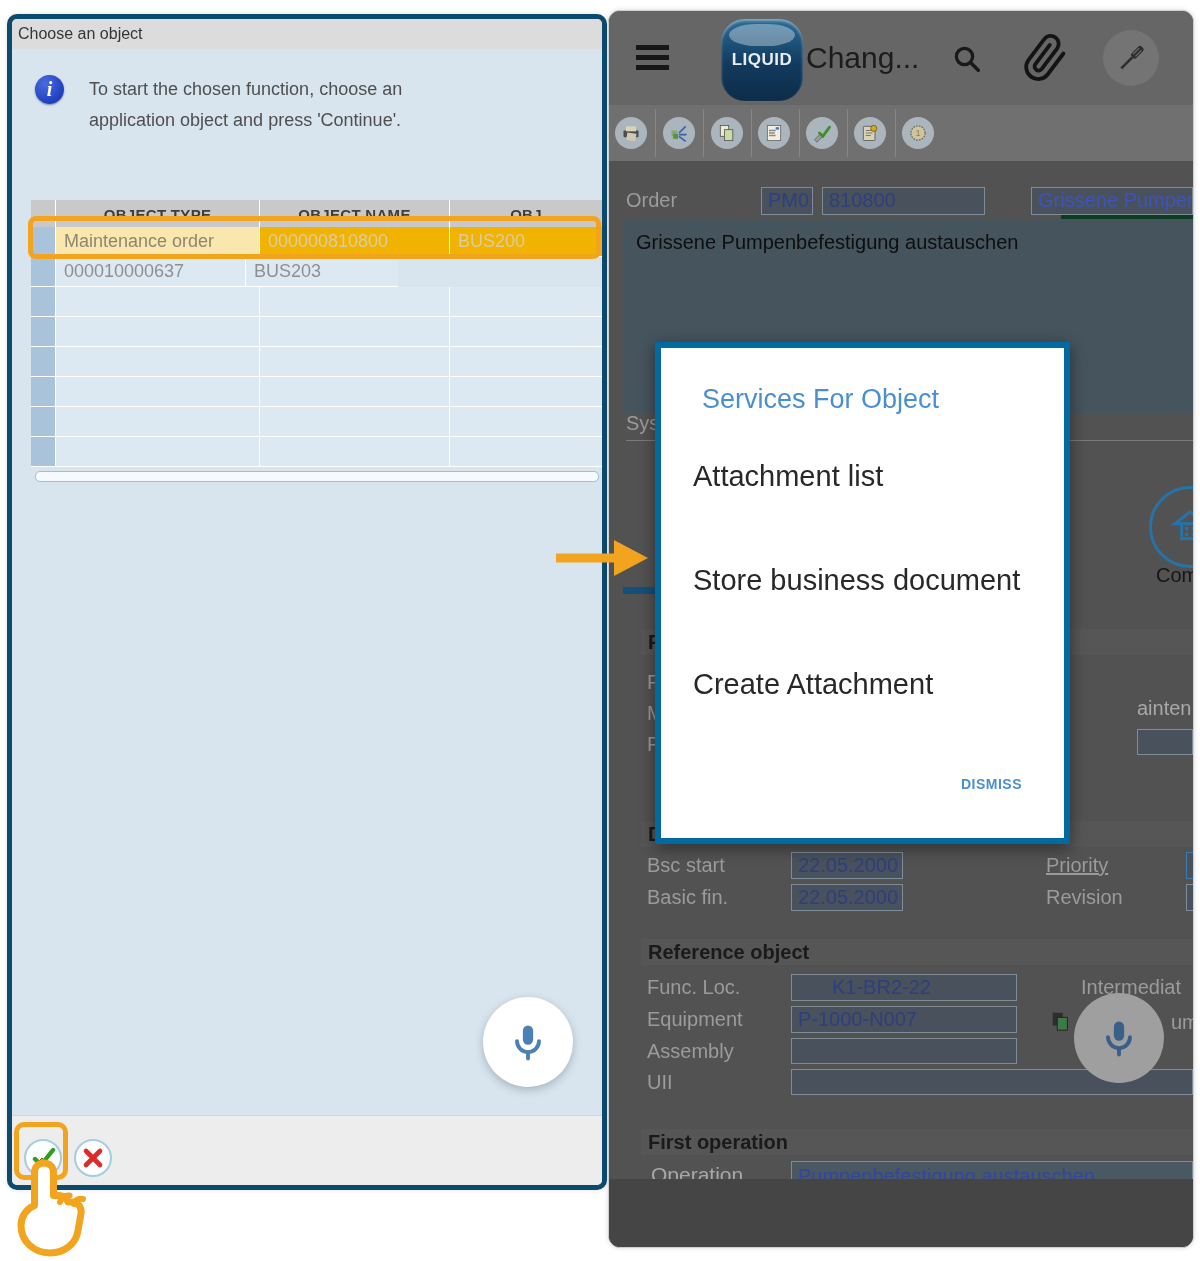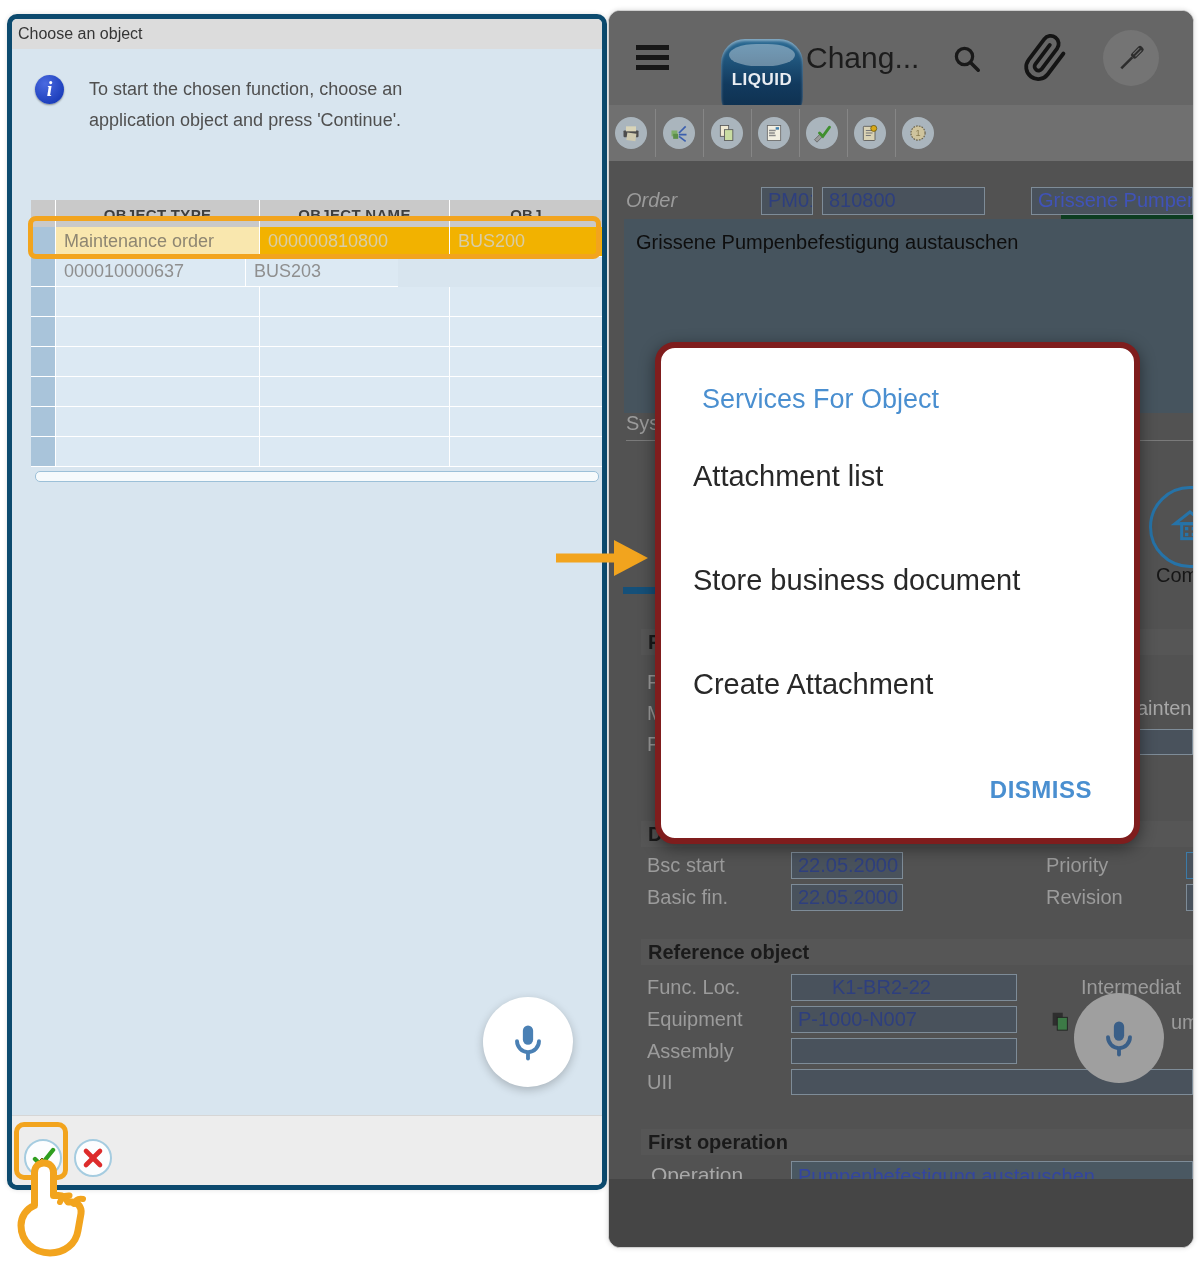--- a/index.html
+++ b/index.html
@@ -46,25 +46,25 @@
             text-align:center;line-height:56px;letter-spacing:1px;}
   .rlbl{position:absolute;color:#9b9b9b;font-size:20px;}
   .fbox{position:absolute;background:#49525c;border:1px solid #7e8c98;box-sizing:border-box;font-size:20px;
         color:#2e3f7e;padding-left:6px;line-height:24px;overflow:hidden;white-space:nowrap;}
   .sbar{position:absolute;left:32px;width:552px;height:26px;background:#565656;color:#1a1a1a;font-weight:bold;
         font-size:20px;line-height:26px;padding-left:7px;box-sizing:border-box;}
   .longtext{left:15px;top:208px;width:569px;height:194px;background:#46545e;color:#0e0e0e;font-size:20px;
             padding:12px;box-sizing:border-box;}
   .bottom-dark{left:0;top:1168px;width:584px;height:68px;background:#454545;}
   
-  .dlg{left:655px;top:342px;width:485px;height:502px;border:6px solid #7f1d1d;border-radius:20px;background:#fff;
+  .dlg{left:655px;top:342px;width:415px;height:502px;border:6px solid #0369a1;border-radius:1px;background:#fff;
        box-shadow:0 4px 16px rgba(0,0,0,.45);box-sizing:border-box;z-index:60;}
   .dlg-title{left:41px;top:36px;color:#4A8FD0;font-size:27px;}
   .dlg-item{left:32px;color:#282828;font-size:29px;cursor:pointer;}
-  .dlg-dismiss{right:42px;top:428px;color:#4A8FD0;font-size:24px;font-weight:bold;letter-spacing:.5px;cursor:pointer;}
+  .dlg-dismiss{right:42px;top:428px;color:#4A8FD0;font-size:14px;font-weight:bold;letter-spacing:.5px;cursor:pointer;}
   .ann{position:absolute;border:5px solid #F2A41E;border-radius:8px;box-sizing:border-box;z-index:55;pointer-events:none;}
   .z50{z-index:50;} .z70{z-index:70;}
 </style>
 </head>
 <body>
 
 <div id="canvas">
 
   <div id="left-shot" class="abs">
     <div class="abs lp-titlebar">Choose an object</div>
@@ -159,21 +159,21 @@
   <div id="right-shot" class="abs">
 
     <div class="abs topbar"></div>
     <div class="abs" style="left:27px;top:34px;width:33px;height:26px;">
       <div style="height:5px;background:#171717;margin-bottom:5px;"></div>
       <div style="height:5px;background:#171717;margin-bottom:5px;"></div>
       <div style="height:5px;background:#171717;"></div>
     </div>
     <div class="abs" style="left:112px;top:8px;width:82px;height:82px;border-radius:24px;
          background:linear-gradient(180deg,#2b6c96 0%,#123a5e 55%,#0d2c49 100%);box-shadow:inset 0 2px 3px rgba(255,255,255,.45);
-         display:flex;align-items:center;justify-content:center;margin-top:20px;">
+         display:flex;align-items:center;justify-content:center;">
       <div style="position:absolute;left:8px;top:5px;width:66px;height:22px;border-radius:50%/60%;background:rgba(255,255,255,.35);"></div>
       <span style="color:#e9edf2;font-weight:bold;font-size:17px;letter-spacing:.5px;">LIQUID</span>
     </div>
     <div class="abs" style="left:197px;top:30px;color:#1c1c1c;font-size:30px;">Chang...</div>
     <div class="abs" style="left:343px;top:33px;">
       <svg width="30" height="30" viewBox="0 0 24 24">
           <circle cx="10" cy="10" r="6.5" fill="none" stroke="#191919" stroke-width="2.6"></circle>
           <line x1="15" y1="15" x2="21" y2="21" stroke="#191919" stroke-width="2.8" stroke-linecap="round"></line>
         </svg>
     </div>
@@ -257,21 +257,21 @@
       </div>
       <div class="tb-ic" style="left:293px;">
         <svg width="20" height="20" viewBox="0 0 24 24">
             <circle cx="12" cy="12" r="8.5" fill="#cfc49d" stroke="#6b6249" stroke-width="1.4" stroke-dasharray="2 1.4"></circle>
             <text x="12" y="16" text-anchor="middle" font-size="11" fill="#8a7d52" font-family="Liberation Sans">1</text>
           </svg>
       </div>
       <div class="abs save-btn">SAVE</div>
     </div>
 
-    <div class="rlbl" style="left:17px;top:178px;font-style:italic;">Order</div>
+    <div class="rlbl" style="left:17px;top:178px;">Order</div>
     <div class="fbox" style="left:152px;top:176px;width:52px;height:28px;">PM01</div>
     <div class="fbox" style="left:213px;top:176px;width:163px;height:28px;">810800</div>
     <div class="fbox" style="left:422px;top:176px;width:162px;height:28px;color:#4053b8;">Grissene Pumpenb</div>
 
     <div class="abs longtext">Grissene Pumpenbefestigung austauschen</div>
 
     <div class="rlbl" style="left:17px;top:401px;">Sys.</div>
     <div class="abs" style="left:17px;top:429px;width:567px;height:1px;background:#7a7a7a;"></div>
 
     <div class="abs" style="left:14px;top:576px;width:48px;height:7px;background:#155079;"></div>
@@ -293,21 +293,21 @@
     <div class="sbar" style="top:618px;">P</div>
     <div class="rlbl" style="left:38px;top:660px;">P</div>
     <div class="rlbl" style="left:38px;top:691px;">M</div>
     <div class="rlbl" style="left:38px;top:722px;">P</div>
     <div class="rlbl" style="left:528px;top:686px;color:#a8a8a8;">ainten</div>
     <div class="fbox" style="left:528px;top:718px;width:56px;height:26px;"></div>
 
     <div class="sbar" style="top:810px;">D</div>
     <div class="rlbl" style="left:38px;top:843px;">Bsc start</div>
     <div class="fbox" style="left:182px;top:841px;width:112px;height:27px;">22.05.2000</div>
-    <div class="rlbl" style="left:437px;top:843px;">Priority</div>
+    <div class="rlbl" style="left:437px;top:843px;text-decoration:underline;">Priority</div>
     <div class="fbox" style="left:577px;top:841px;width:100px;height:27px;border-color:#3c7ba8;"></div>
     <div class="rlbl" style="left:38px;top:875px;">Basic fin.</div>
     <div class="fbox" style="left:182px;top:873px;width:112px;height:27px;">22.05.2000</div>
     <div class="rlbl" style="left:437px;top:875px;">Revision</div>
     <div class="fbox" style="left:577px;top:873px;width:100px;height:27px;"></div>
 
     <div class="sbar" style="top:928px;">Reference object</div>
     <div class="rlbl" style="left:38px;top:965px;">Func. Loc.</div>
     <div class="fbox" style="left:182px;top:963px;width:226px;height:27px;padding-left:40px;">K1-BR2-22</div>
     <div class="rlbl" style="left:472px;top:965px;">Intermediat</div>

